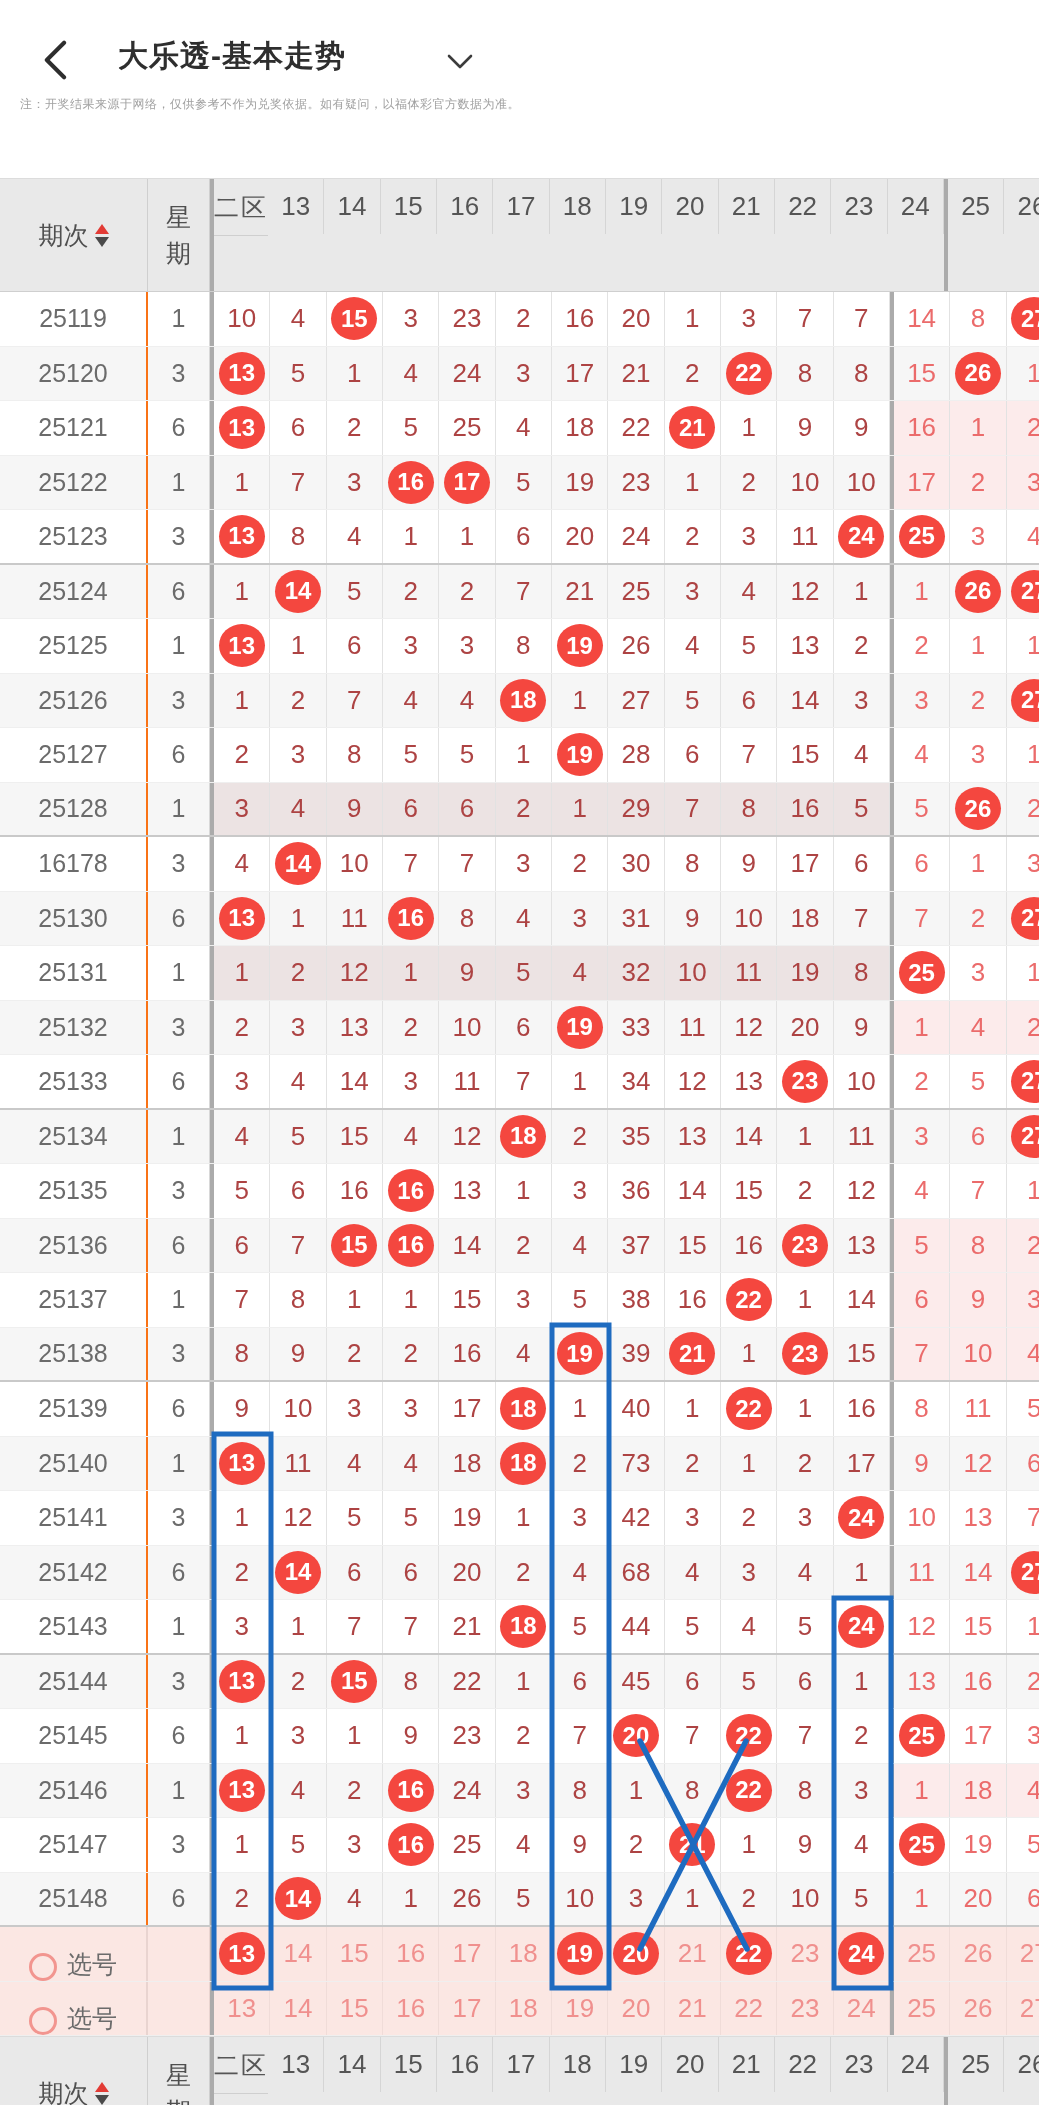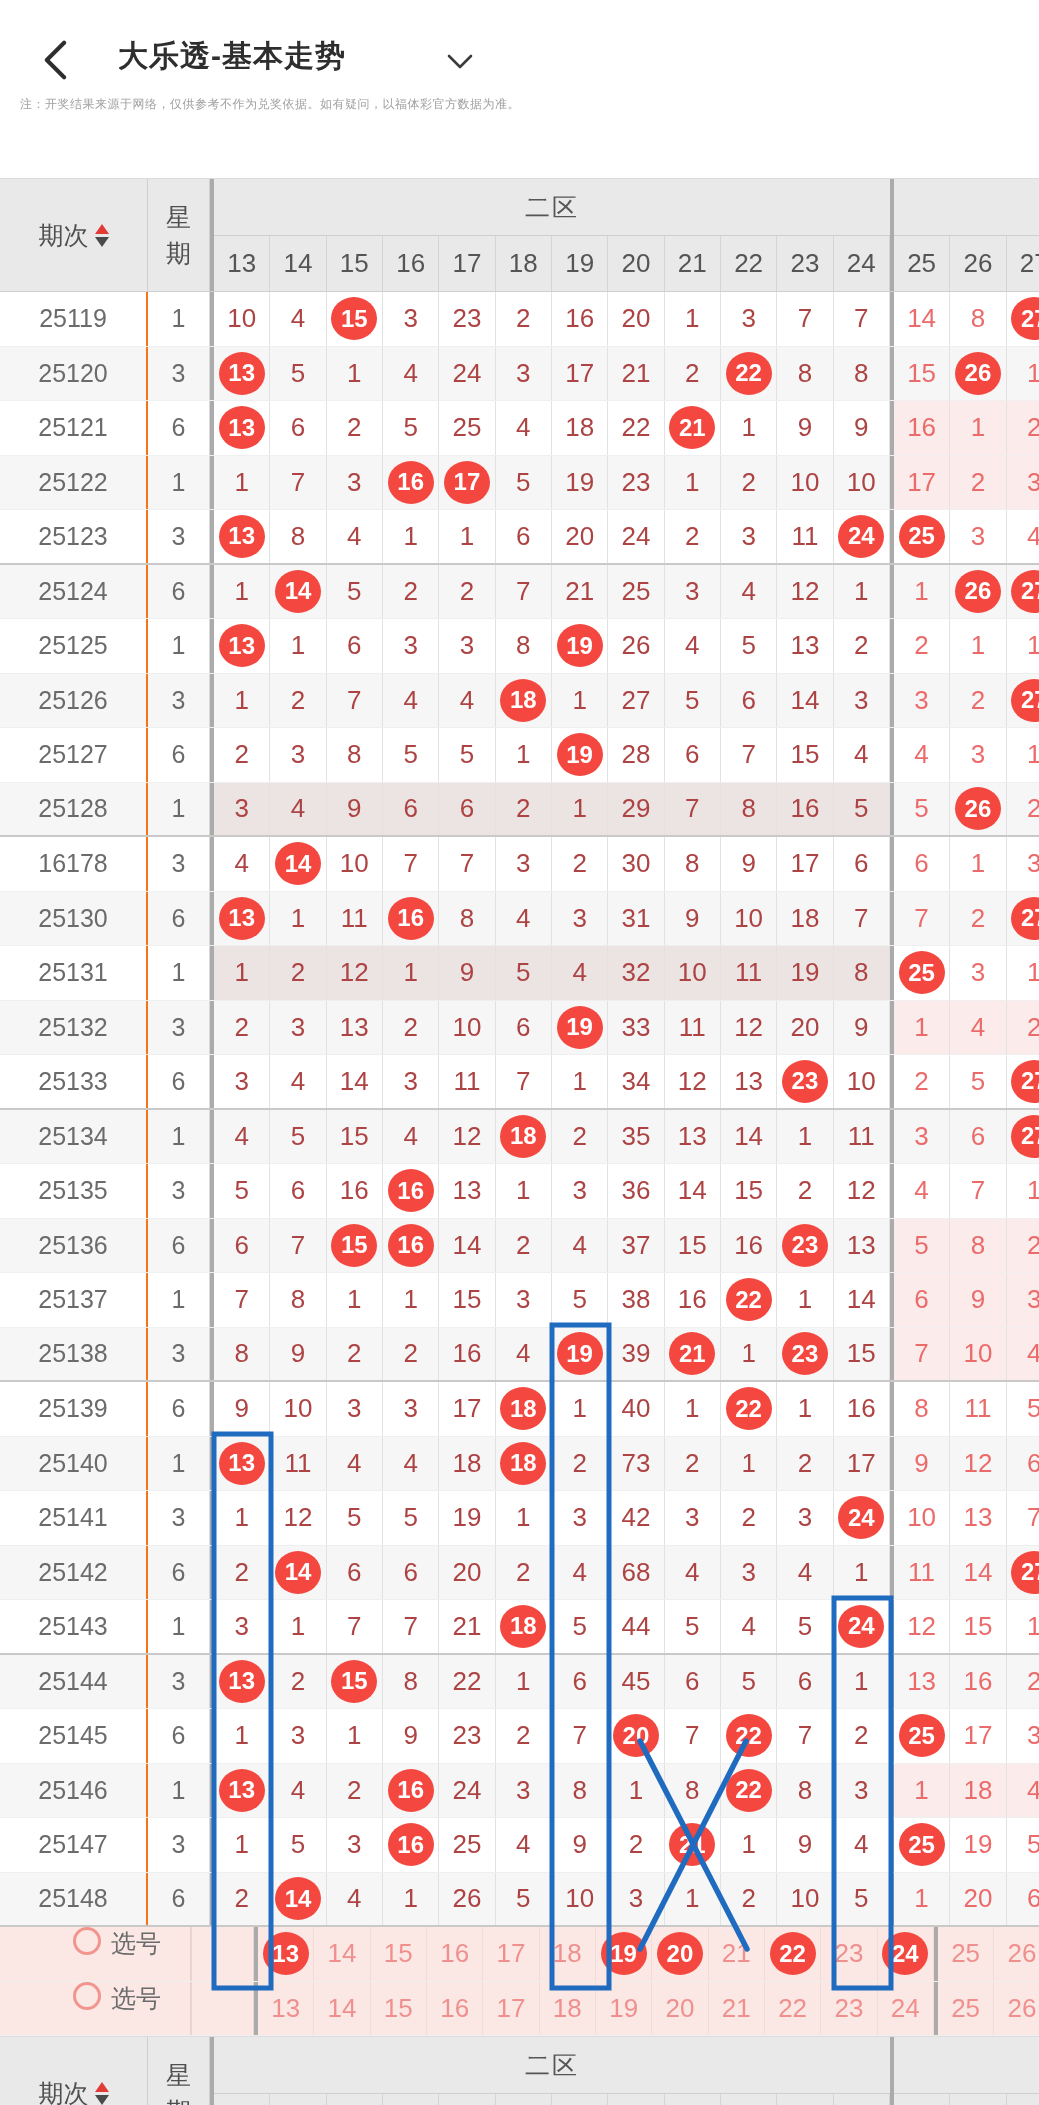--- a/index.html
+++ b/index.html
@@ -17,21 +17,21 @@
   .cell{box-sizing:border-box;display:flex;align-items:center;justify-content:center;flex:0 0 auto;}
   .pcol{width:148px;border-right:2px solid #f97316;}
   .wcol{width:62px;border-right:1px solid #d8d8d8;}
   .bar{width:4px;background:#ababab;flex:0 0 auto;}
   .nc{width:56.33px;border-right:1px solid #e2e2e2;}
   
   .headblock{display:flex;height:112px;background:#e9e9e9;border-bottom:1px solid #cfcfcf;border-top:1px solid #dcdcdc;}
   .headblock .pcol,.headblock .wcol{height:112px;border-right:1px solid #cfcfcf;}
   .ph{font-size:25px;color:#4f4f4f;}
   .wk{display:flex;flex-direction:column;align-items:center;justify-content:center;font-size:25px;color:#4f4f4f;line-height:1.45;}
-  .zonewrap{display:flex;flex-direction:column;flex:0 0 auto;}
+  .zonewrap{display:flex;flex-direction:row;flex:0 0 auto;}
   .zlabel{height:56px;display:flex;align-items:center;justify-content:center;
           font-size:25px;color:#565656;border-bottom:1px solid #cfcfcf;letter-spacing:2px;}
   .numrow{display:flex;height:55px;}
   .numrow .nc{font-size:26px;color:#555;border-right:1px solid #d5d5d5;}
   .sort{display:flex;flex-direction:column;margin-left:6px;gap:3px;}
   .tri-up{width:0;height:0;border-left:7px solid transparent;border-right:7px solid transparent;border-bottom:10px solid #e23b35;}
   .tri-down{width:0;height:0;border-left:7px solid transparent;border-right:7px solid transparent;border-top:10px solid #4a4a4a;}
   
   .drow{height:54.5px;border-bottom:1px solid #efefef;background:#fff;}
   .drow.alt{background:#f6f6f6;}
@@ -42,21 +42,21 @@
   .z2{color:#ad4343;}
   .z3{color:#eb6b6b;}
   .m2{background:#ece3e3;}
   .m3{background:#fcebeb;}
   .ball{display:flex;align-items:center;justify-content:center;width:46px;height:43px;border-radius:50%;
         background:#f4473f;color:#fff;font-size:24px;font-weight:bold;}
   
   .pick{background:#fbe7e3;}
   .pick .pcol,.pick .wcol{border-right-color:#e9d4d0;}
   .pick .nc{color:#f0908e;border-right-color:#f0dcd8;}
-  .picklabel{display:flex;align-items:flex-start;justify-content:center;gap:10px;color:#f0928c;font-size:26px;margin-left:44px;}
+  .picklabel{display:flex;align-items:flex-end;justify-content:center;gap:10px;color:#f0928c;font-size:26px;}
   .radio{width:28px;height:28px;border:3px solid #f2958f;border-radius:50%;box-sizing:border-box;cursor:pointer;}
   
   #ov{position:absolute;left:0;top:0;width:1039px;height:2105px;pointer-events:none;z-index:5;}
 </style>
 </head>
 <body>
 
 <div id="app">
 
   <div class="topbar">

